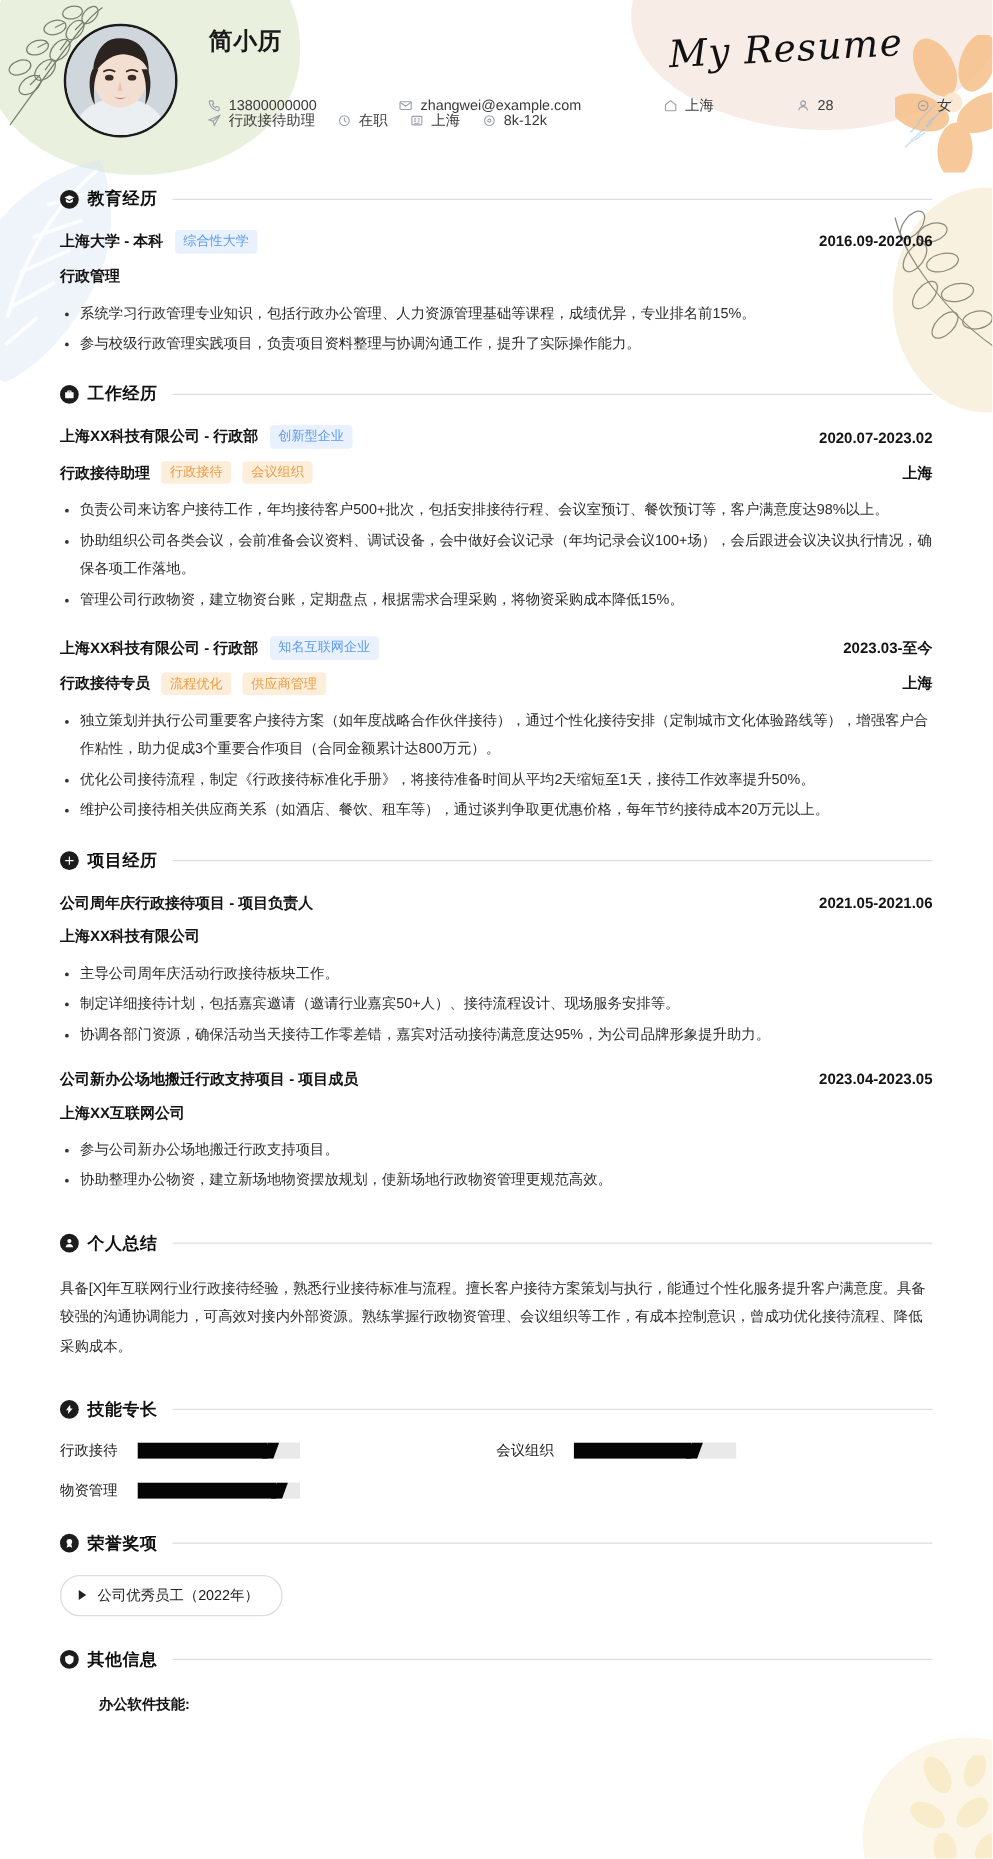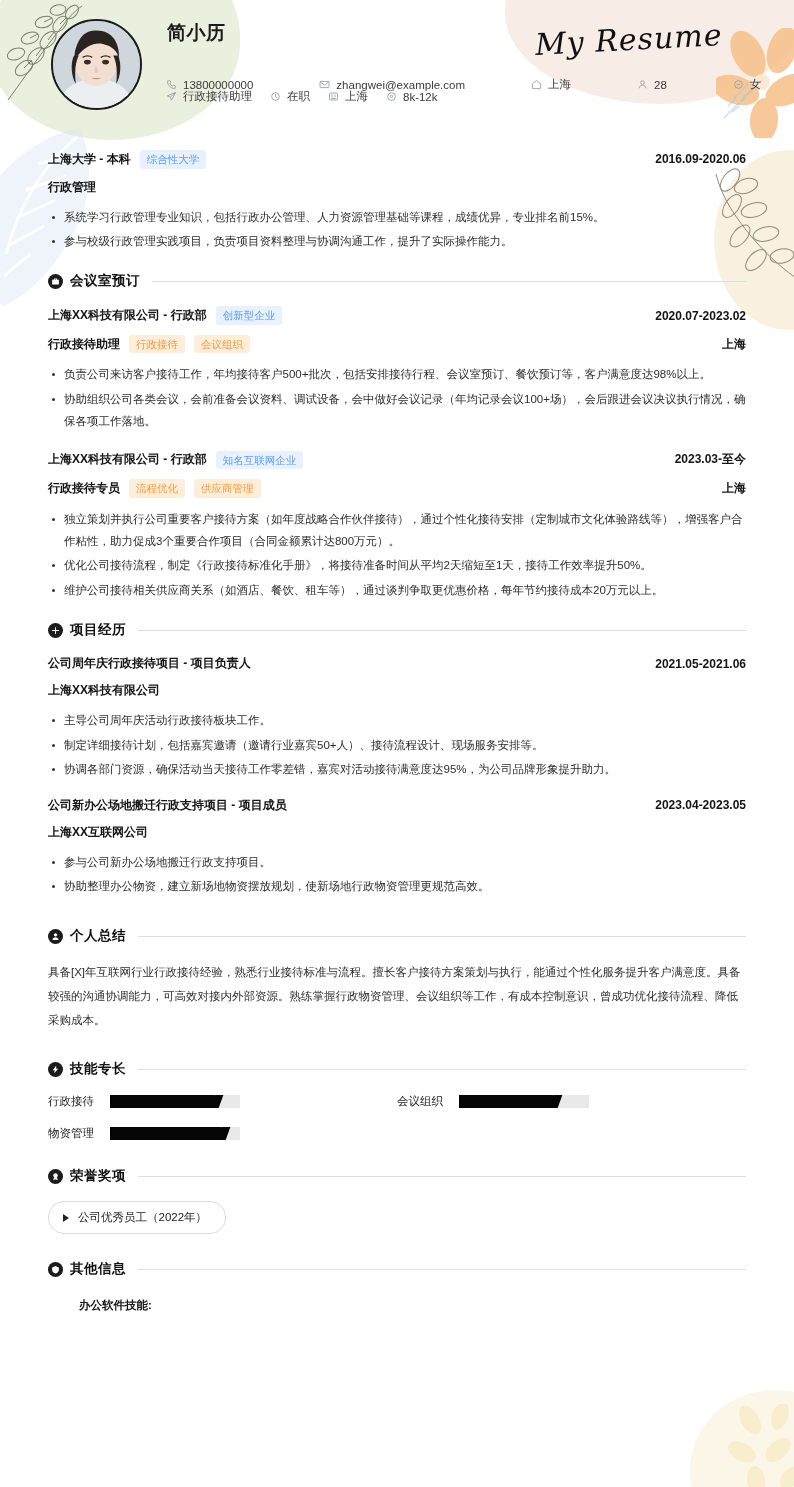--- a/index.html
+++ b/index.html
@@ -399,20 +399,29 @@
           </svg>
         </span>
         <span>8k-12k</span>
       </span>
     </div>
   </div>
 
   <div class="content">
 
     <div class="section">
+      <div class="sec-head">
+        <span class="sec-icon">
+          <svg width="9" height="9" viewBox="0 0 16 16" fill="#fff">
+              <path d="M8 2 15 5.5 8 9 1 5.5 8 2Zm-5 5.6v3c0 1.3 2.3 2.4 5 2.4s5-1.1 5-2.4v-3L8 10.6 3 7.6Z"></path>
+            </svg>
+        </span>
+        <span class="sec-title">教育经历</span>
+        <span class="sec-rule"></span>
+      </div>
 
       <div class="entry">
         <div class="row">
           <div class="row-left">
             <span class="primary">上海大学 - 本科</span>
             <span class="tag blue">综合性大学</span>
           </div>
           <span class="right-meta">2016.09-2020.06</span>
         </div>
         <div class="sub">行政管理</div>
@@ -423,21 +432,21 @@
       </div>
     </div>
 
     <div class="section">
       <div class="sec-head">
         <span class="sec-icon">
           <svg width="9" height="9" viewBox="0 0 16 16" fill="#fff">
               <path d="M6 2.5h4a1 1 0 0 1 1 1V5h3v7.5a1 1 0 0 1-1 1H3a1 1 0 0 1-1-1V5h3V3.5a1 1 0 0 1 1-1Zm.8 1.3V5h2.4V3.8Z"></path>
             </svg>
         </span>
-        <span class="sec-title">会议室预订</span>
+        <span class="sec-title">工作经历</span>
         <span class="sec-rule"></span>
       </div>
 
       <div class="entry">
         <div class="row">
           <div class="row-left">
             <span class="primary">上海XX科技有限公司 - 行政部</span>
             <span class="tag blue">创新型企业</span>
           </div>
           <span class="right-meta">2020.07-2023.02</span>
@@ -446,20 +455,21 @@
           <div class="row-left">
             <span class="secondary">行政接待助理</span>
             <span class="tag orange">行政接待</span>
             <span class="tag orange">会议组织</span>
           </div>
           <span class="right-meta">上海</span>
         </div>
         <ul class="bullets">
           <li>负责公司来访客户接待工作，年均接待客户500+批次，包括安排接待行程、会议室预订、餐饮预订等，客户满意度达98%以上。</li>
           <li>协助组织公司各类会议，会前准备会议资料、调试设备，会中做好会议记录（年均记录会议100+场），会后跟进会议决议执行情况，确保各项工作落地。</li>
+          <li>管理公司行政物资，建立物资台账，定期盘点，根据需求合理采购，将物资采购成本降低15%。</li>
         </ul>
       </div>
 
       <div class="entry" style="margin-top:18px;">
         <div class="row">
           <div class="row-left">
             <span class="primary">上海XX科技有限公司 - 行政部</span>
             <span class="tag blue">知名互联网企业</span>
           </div>
           <span class="right-meta">2023.03-至今</span>

